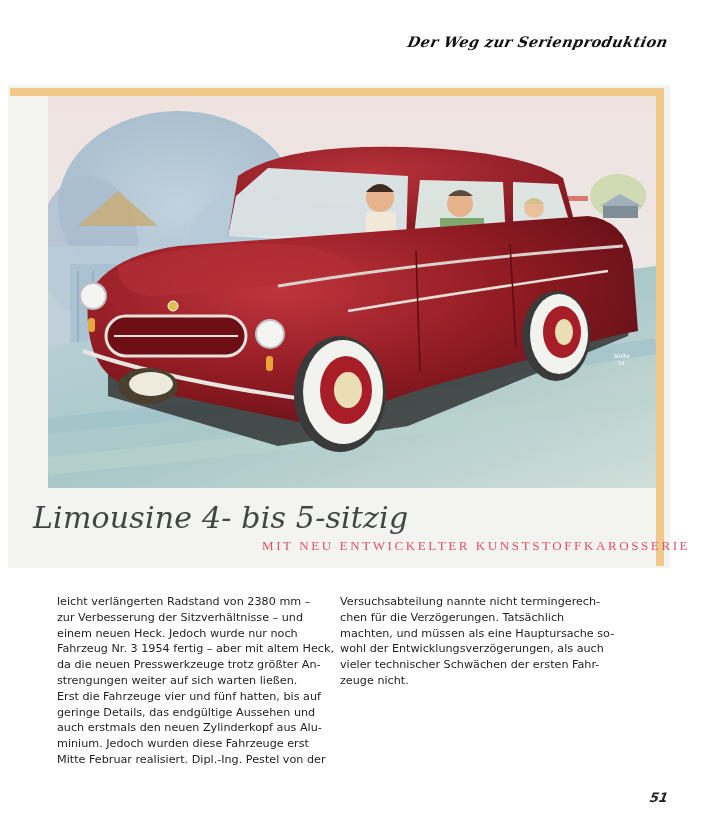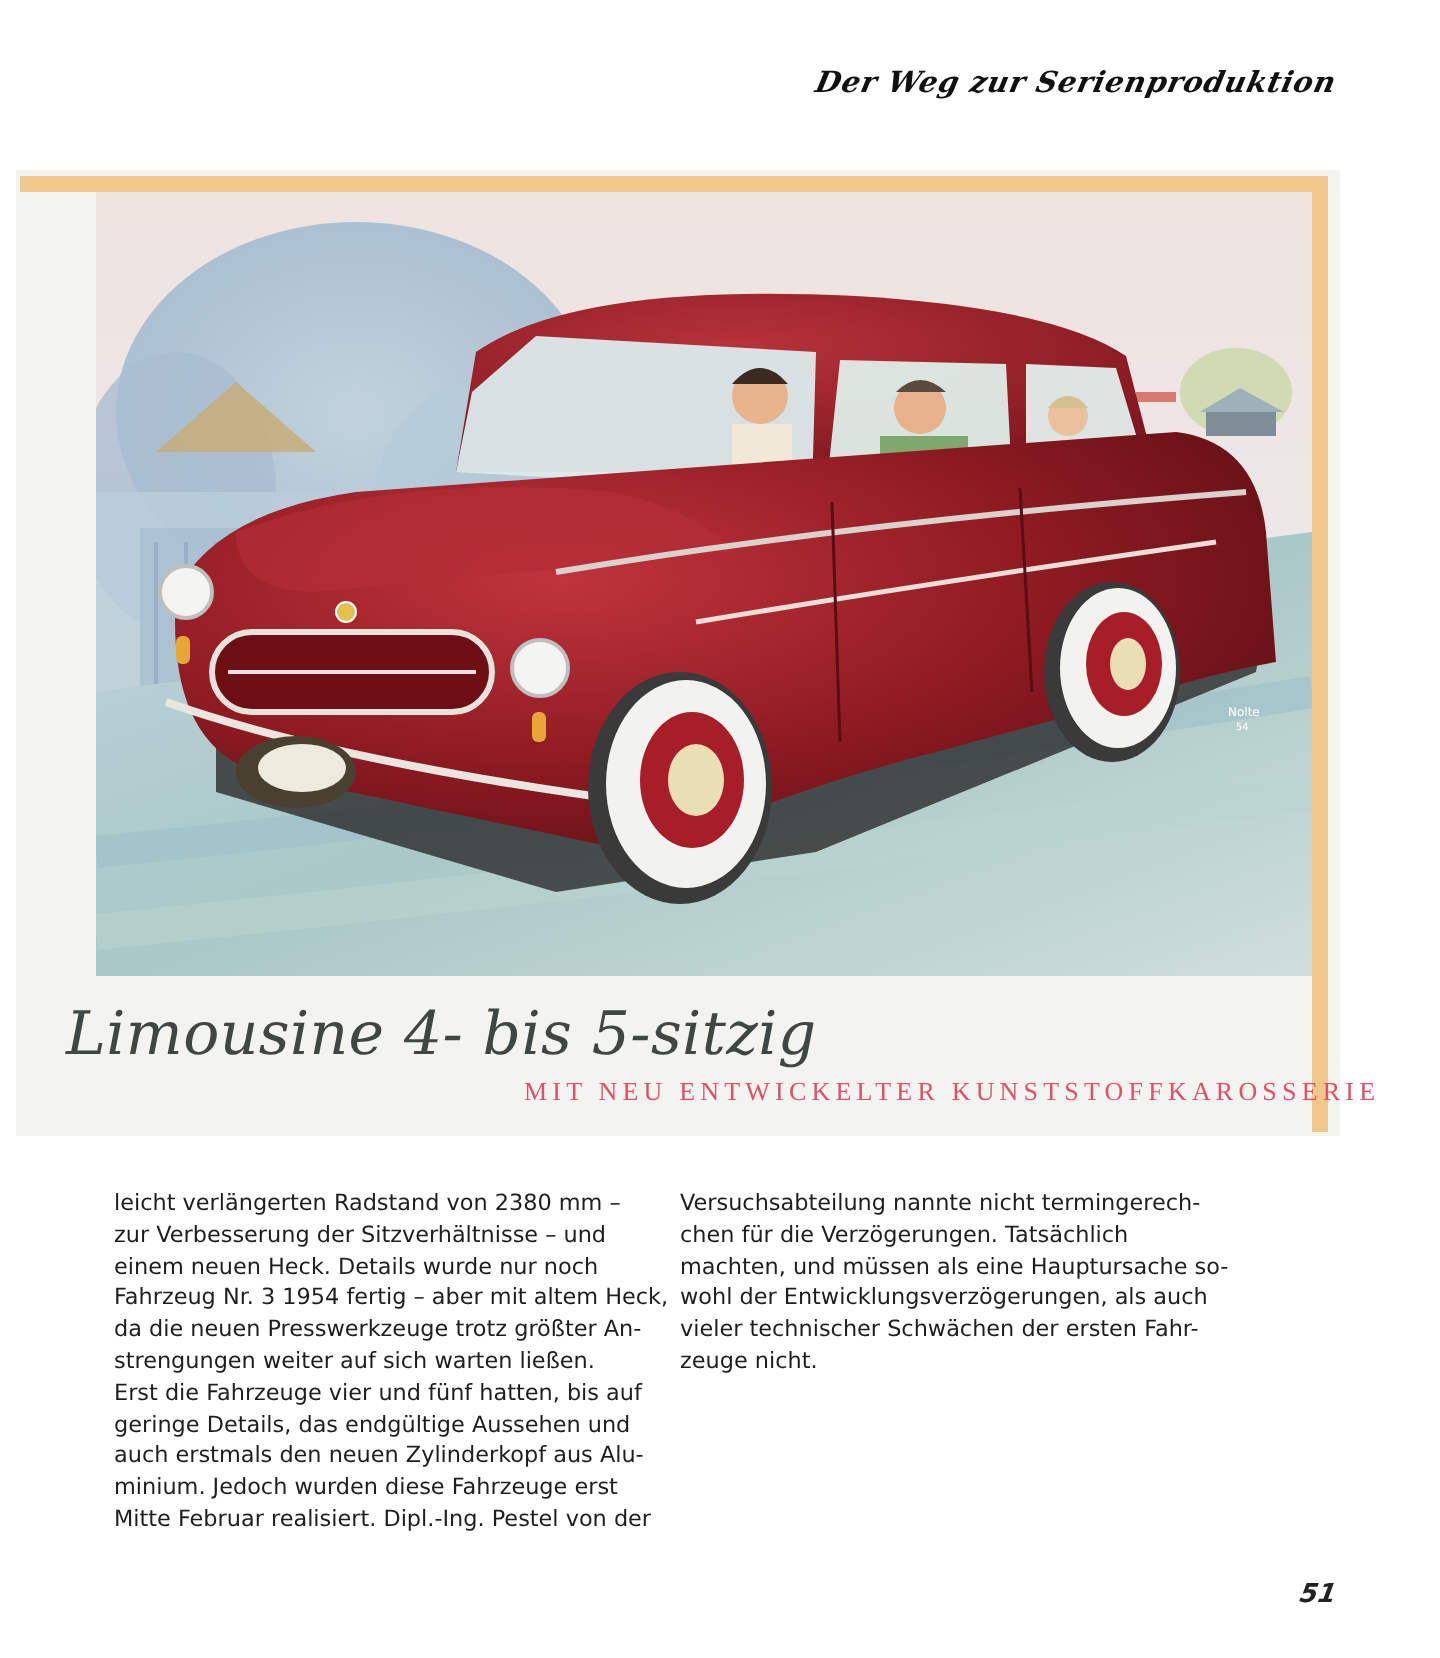--- a/index.html
+++ b/index.html
@@ -181,21 +181,21 @@
     <text x="570" y="269" font-size="5" fill="#ffffff" font-family="DejaVu Sans, sans-serif">54</text>
   </svg>
 </div>
 
 <div class="ad-headline">Limousine 4- bis 5-sitzig</div>
 <div class="ad-subline">MIT NEU ENTWICKELTER KUNSTSTOFFKAROSSERIE</div>
 
 <div class="column col-left">
   <span class="line">leicht verlängerten Radstand von 2380 mm –</span>
   <span class="line">zur Verbesserung der Sitzverhältnisse – und</span>
-  <span class="line">einem neuen Heck. Details wurde nur noch</span>
+  <span class="line">einem neuen Heck. Jedoch wurde nur noch</span>
   <span class="line">Fahrzeug Nr. 3 1954 fertig – aber mit altem Heck,</span>
   <span class="line">da die neuen Presswerkzeuge trotz größter An-</span>
   <span class="line last">strengungen weiter auf sich warten ließen.</span>
   <span class="line">Erst die Fahrzeuge vier und fünf hatten, bis auf</span>
   <span class="line">geringe Details, das endgültige Aussehen und</span>
   <span class="line">auch erstmals den neuen Zylinderkopf aus Alu-</span>
   <span class="line">minium. Jedoch wurden diese Fahrzeuge erst</span>
   <span class="line">Mitte Februar realisiert. Dipl.-Ing. Pestel von der</span>
 </div>
 

